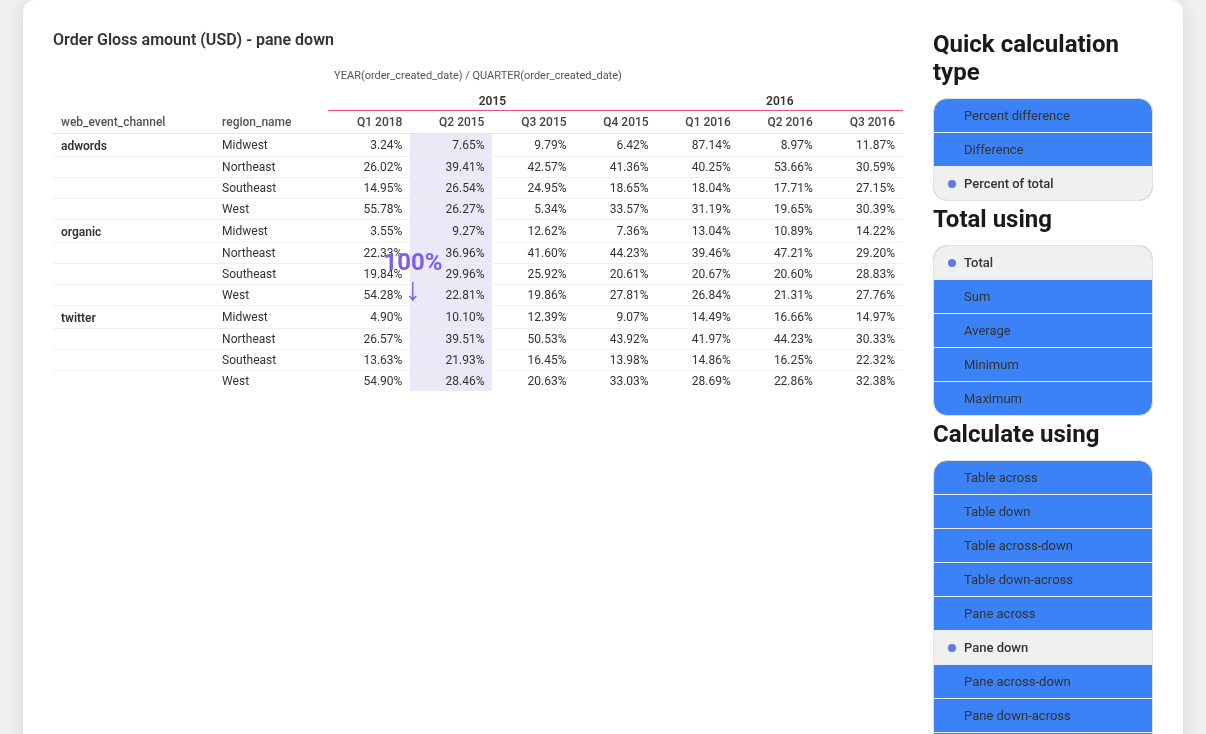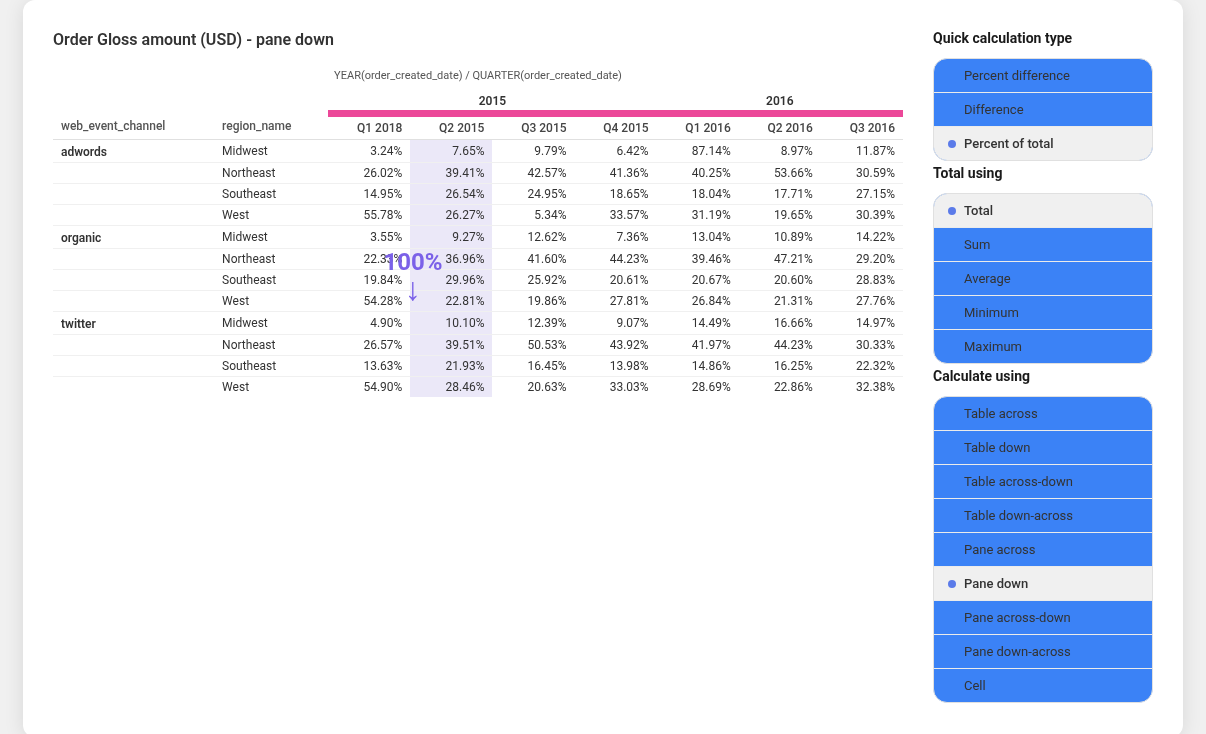--- a/index.html
+++ b/index.html
@@ -57,21 +57,21 @@
     thead tr.col-headers th.dim-header {
       text-align: left;
       color: #555;
       font-weight: 500;
     }
     thead tr.year-row th {
       font-weight: 600;
       color: #333;
       padding: 4px 8px 2px;
       text-align: center;
-      border-bottom: 7px solid #ec4899;
+      border-bottom: 1px solid #ec4899;
     }
     thead tr.year-row th.empty-th {
       border-bottom: none;
     }
     tbody tr td {
       padding: 3px 8px;
       text-align: right;
       color: #333;
       border-top: 1px solid #f0f0f0;
     }
@@ -97,21 +97,21 @@
       border-bottom: 2px solid #e0e0e0;
     }
 
     
     .table-container {
       position: relative;
     }
 
     
     .section-title {
-      font-size: 14px;
+      font-size: 24px;
       font-weight: 700;
       color: #1a1a1a;
       margin-bottom: 12px;
     }
     .options-box {
       background: #3b82f6;
       border: 1px solid #e0e0e0;
       border-radius: 14px;
       overflow: hidden;
       margin-bottom: 4px;

